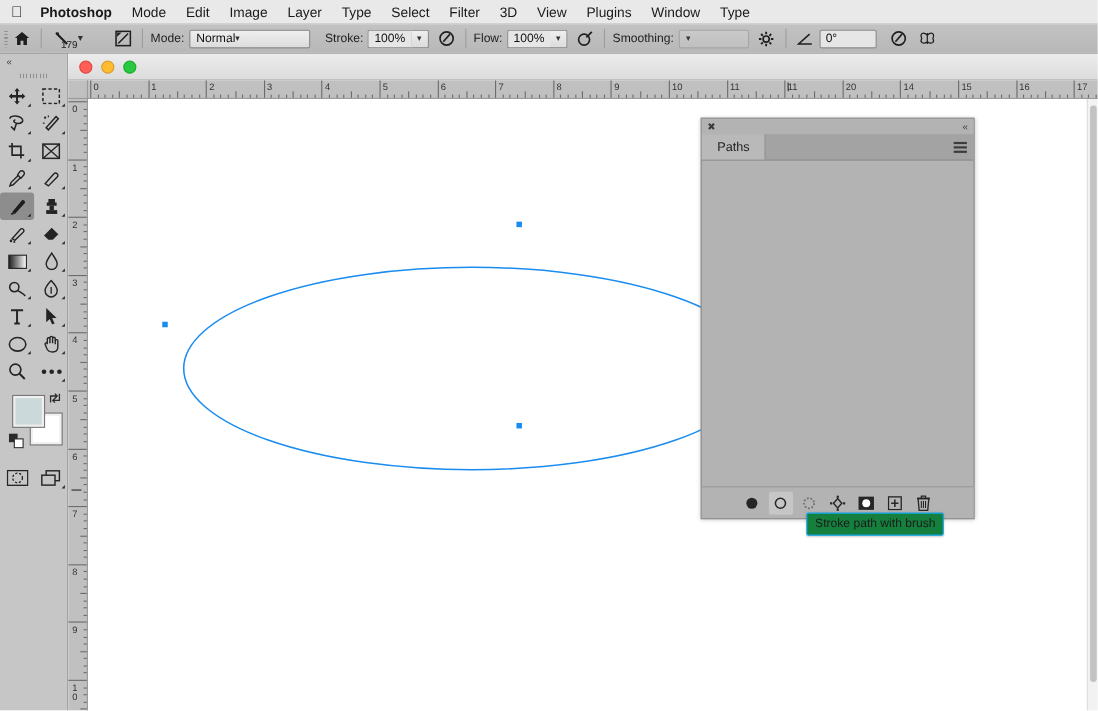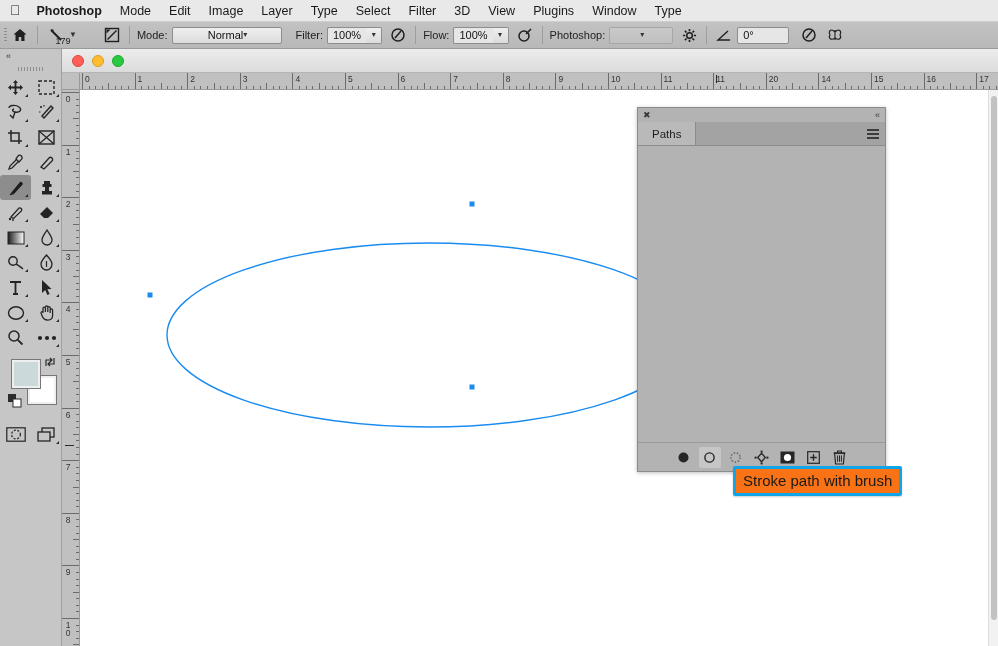--- a/index.html
+++ b/index.html
@@ -39,21 +39,21 @@
   .ob-sep { width:1px; height:18px; background:#9d9d9d; margin: 0 7px; }
   .ob-item { display:flex; align-items:center; gap:4px; padding: 0 3px; }
   .ob-label { font-size: 11px; color:#1d1d1d; }
   .chev { font-size: 8px; color:#333; line-height:1; }
   .numbox {
     background:#e6e6e6; border:1px solid #8d8d8d; border-radius:2px;
     height:17px; display:flex; align-items:center; padding:0 5px; font-size:11px; color:#111;
   }
   .selectbox {
     background: linear-gradient(#efefef,#dcdcdc); border:1px solid #8d8d8d; border-radius:2px;
-    height:17px; display:flex; align-items:center; justify-content:center;
+    height:17px; display:flex; align-items:center; justify-content:flex-start;
     padding: 0 4px 0 6px; font-size:11px; color:#111; min-width: 52px;
   }
   .selectbox.wide { width: 110px; }
   .selectbox.disabled { background: linear-gradient(#c9c9c9,#c0c0c0); color:#9a9a9a; border-color:#a6a6a6; }
   .stepper {
     width:16px; height:17px; border:1px solid #8d8d8d; border-left:none; border-radius:0 2px 2px 0;
     background: linear-gradient(#efefef,#dcdcdc); display:flex; align-items:center; justify-content:center;
   }
   .numwrap { display:flex; }
   .numwrap .numbox { border-radius:2px 0 0 2px; border-right:none; }
@@ -147,23 +147,23 @@
   .path-name { font-size:11.5px; color:#141414; }
   .panel-footer {
     position:absolute; left:0; right:0; bottom:0; height:29px; background:#b3b3b3;
     border-top:1px solid #9a9a9a; display:flex; align-items:center; justify-content:center; gap:4px;
   }
   .pf-btn { width:22px; height:21px; display:flex; align-items:center; justify-content:center;
     border-radius:2px; color:#262626; }
   .pf-btn.hover { background:#c6c6c6; }
 
   .tooltip {
-    position:absolute; left:733px; top:466px; background:#f97316;
-    border:3px solid #0ea5e9; border-radius:2px; padding:3px 7px 4px;
-    font-size:15px; color:#1a1a1a; box-shadow:0 1px 2px rgba(0,0,0,0.2);
+    position:absolute; left:733px; top:466px; background:#15803d;
+    border:1px solid #0ea5e9; border-radius:2px; padding:3px 7px 4px;
+    font-size:11px; color:#1a1a1a; box-shadow:0 1px 2px rgba(0,0,0,0.2);
     white-space:nowrap;
   }
 </style>
 </head>
 <body>
 
 <div id="app">
 
   <div class="menubar">
     <span class="apple-logo"></span>
@@ -217,21 +217,21 @@
 
     <div class="ob-sep"></div>
 
     <span class="ob-label">Mode:</span>
     <div class="selectbox wide" style="margin-left:4px;">
       <span>Normal</span>
       <span class="chev">▾</span>
     </div>
 
     <div style="width:14px"></div>
-    <span class="ob-label">Filter:</span>
+    <span class="ob-label">Stroke:</span>
     <div class="numwrap" style="margin-left:4px;">
       <div class="numbox">100%</div>
       <div class="stepper">
           <span class="chev">▾</span>
         </div>
     </div>
     <div class="icon-btn" style="margin-left:6px">
       <svg width="16" height="16" viewBox="0 0 16 16">
           <circle cx="8" cy="8" r="6" fill="none" stroke="#1f1f1f" stroke-width="1.5"></circle>
           <path d="M5 11 L11 4" stroke="#1f1f1f" stroke-width="1.5"></path>
@@ -249,21 +249,21 @@
     </div>
     <div class="icon-btn" style="margin-left:6px">
       <svg width="16" height="16" viewBox="0 0 16 16">
           <circle cx="7" cy="9" r="5" fill="none" stroke="#1f1f1f" stroke-width="1.5"></circle>
           <path d="M9 7 L14 2" stroke="#1f1f1f" stroke-width="1.6"></path>
         </svg>
     </div>
 
     <div class="ob-sep"></div>
 
-    <span class="ob-label">Photoshop:</span>
+    <span class="ob-label">Smoothing:</span>
     <div class="selectbox disabled" style="margin-left:4px;width:64px">
       <span></span>
       <span class="chev">▾</span>
     </div>
     <div class="icon-btn" style="margin-left:6px">
       <svg width="15" height="15" viewBox="0 0 16 16">
           <circle cx="8" cy="8" r="3" fill="none" stroke="#1f1f1f" stroke-width="1.6"></circle>
           <g stroke="#1f1f1f" stroke-width="1.8">
             <path d="M8 1v2.4M8 12.6V15M1 8h2.4M12.6 8H15M3.1 3.1l1.7 1.7M11.2 11.2l1.7 1.7M12.9 3.1l-1.7 1.7M4.8 11.2l-1.7 1.7"></path>
           </g>

